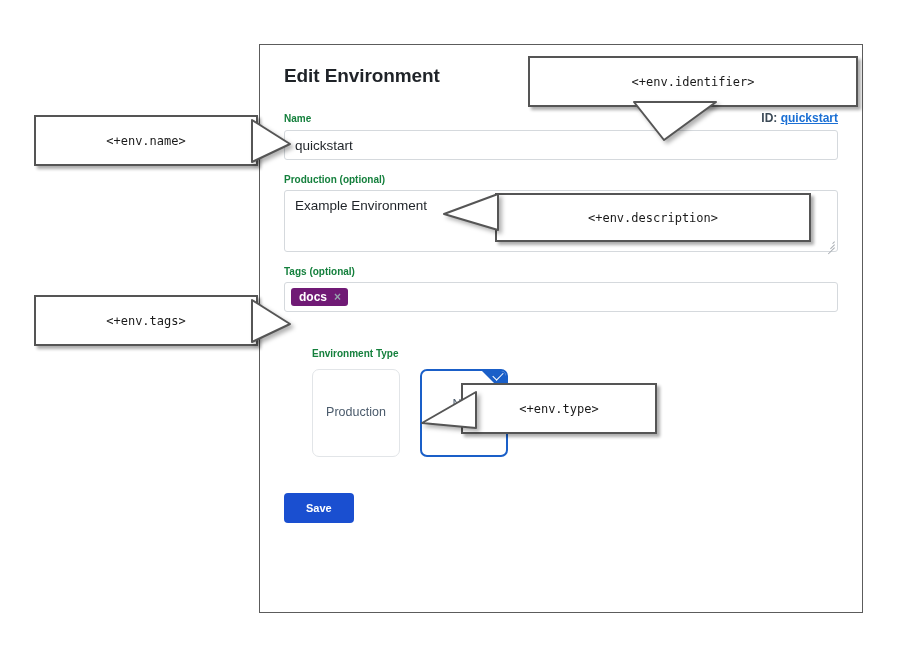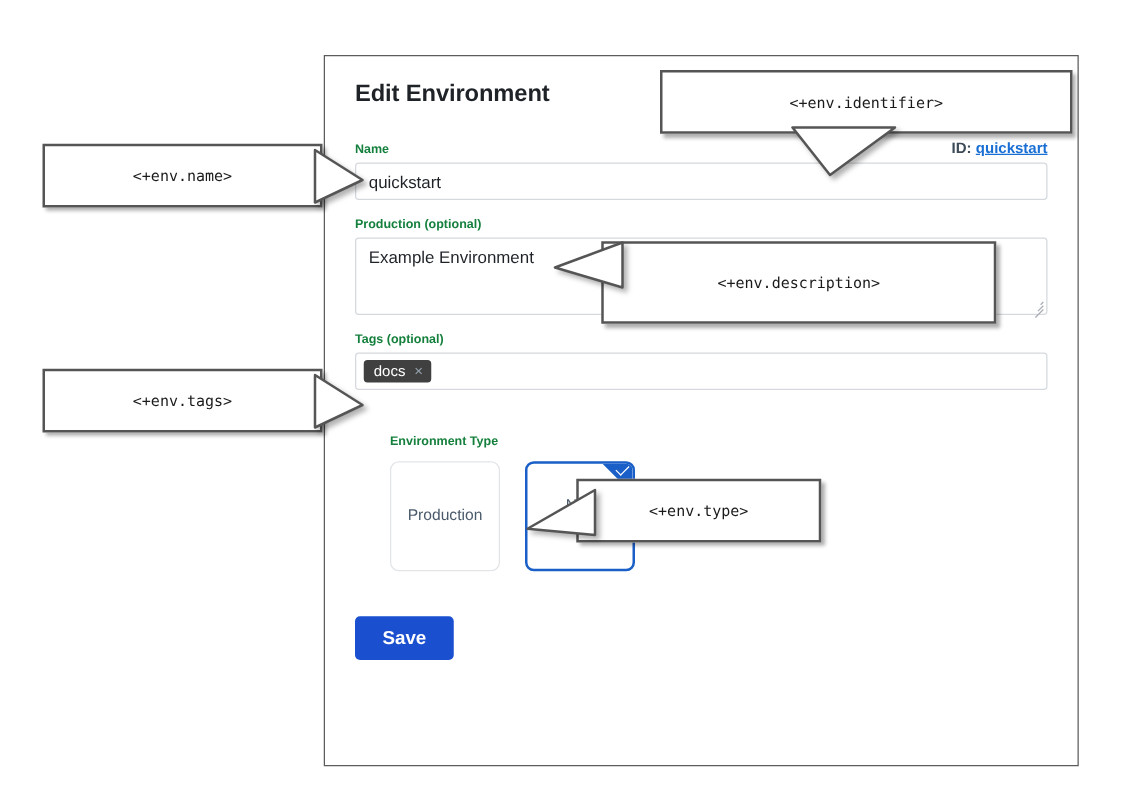--- a/index.html
+++ b/index.html
@@ -122,26 +122,27 @@
     background: #ffffff;
     padding: 4px 6px;
     display: flex;
     align-items: center;
     gap: 6px;
   }
   .tag-chip {
     display: inline-flex;
     align-items: flex-end;
     gap: 7px;
-    background: #404040;
+    background: #701a75;
     color: #ffffff;
     border-radius: 3px;
     padding: 3px 7px 3px 8px;
     font-size: 12px;
     line-height: 1;
+    font-weight: bold;
   }
   .tag-remove {
     color: #97a3ae;
     font-size: 12px;
     line-height: 1;
     cursor: pointer;
   }
 
   
   .type-section { margin-top: 36px; padding-left: 28px; }
@@ -190,21 +191,21 @@
   }
 
   
   .save-row { margin-top: 36px; padding-bottom: 24px; }
   #save-button {
     background: #1a4fd0;
     color: #ffffff;
     border: none;
     border-radius: 4px;
     font-family: "Liberation Sans", sans-serif;
-    font-size: 15px;
+    font-size: 11px;
     font-weight: bold;
     padding: 9px 22px;
     cursor: pointer;
   }
 
   
   .callout {
     position: absolute;
     box-sizing: border-box;
     background: #ffffff;
@@ -307,21 +308,21 @@
 <svg class="callout-tail" style="left:620px; top:100px; width:110px; height:45px;">
   <polygon points="14,2 96,2 44,40" fill="#ffffff" stroke="#555555" stroke-width="2" stroke-linejoin="round" style="filter:drop-shadow(3px 3px 2px rgba(0,0,0,0.3))"></polygon>
 </svg>
 <div class="callout" style="left:528px; top:56px; width:330px; height:51px;">
   <span>&lt;+env.identifier&gt;</span>
 </div>
 
 <svg class="callout-tail" style="left:432px; top:192px; width:70px; height:45px;">
   <polygon points="66,2 12,22 66,38" fill="#ffffff" stroke="#555555" stroke-width="2" stroke-linejoin="round" style="filter:drop-shadow(3px 3px 2px rgba(0,0,0,0.3))"></polygon>
 </svg>
-<div class="callout" style="left:481px; top:193px; width:316px; height:66px;">
+<div class="callout" style="left:495px; top:193px; width:316px; height:49px;">
   <span>&lt;+env.description&gt;</span>
 </div>
 
 <svg class="callout-tail" style="left:412px; top:390px; width:70px; height:45px;">
   <polygon points="64,2 10,33 64,38" fill="#ffffff" stroke="#555555" stroke-width="2" stroke-linejoin="round" style="filter:drop-shadow(3px 3px 2px rgba(0,0,0,0.3))"></polygon>
 </svg>
 <div class="callout" style="left:461px; top:383px; width:196px; height:51px;">
   <span>&lt;+env.type&gt;</span>
 </div>
 

